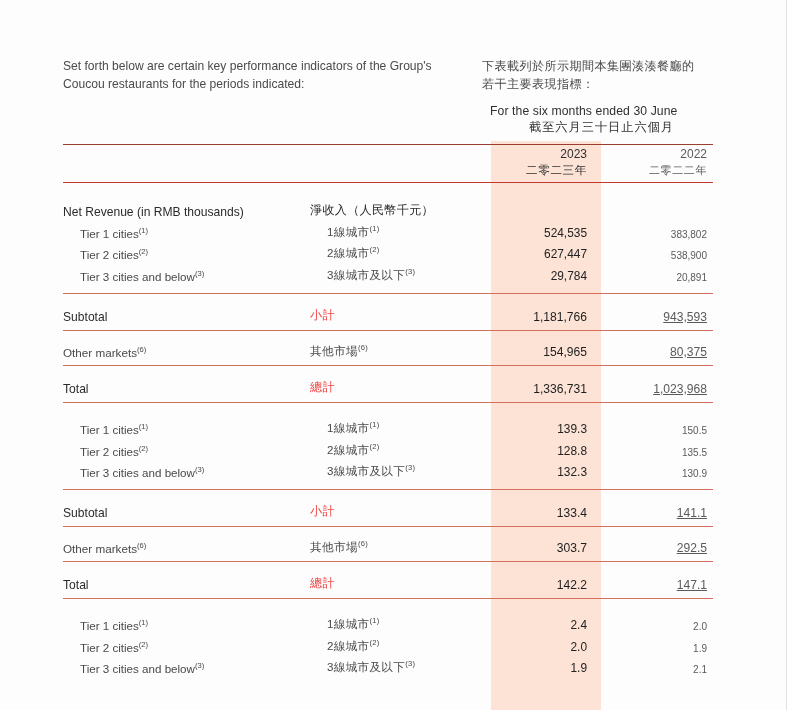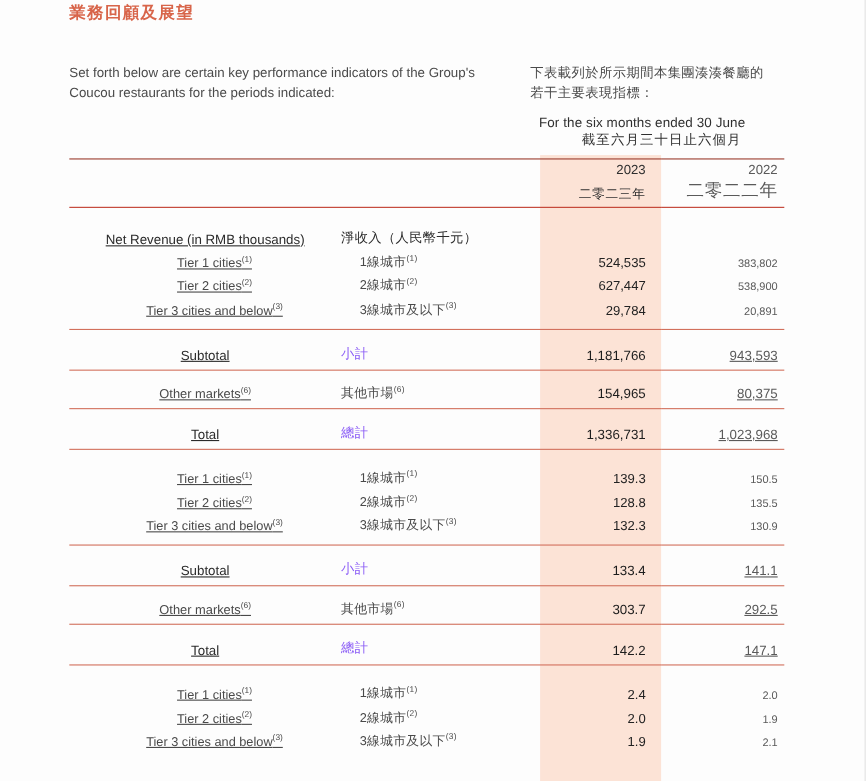--- a/index.html
+++ b/index.html
@@ -80,21 +80,21 @@
     width: 650px;
     border-collapse: collapse;
     font-size: 11.8px;
     color: #3f3f3f;
   }
   table.kpi td, table.kpi th {
     padding: 0;
     vertical-align: bottom;
     font-weight: normal;
   }
-  .c-en   { width: 247px; text-align: center; text-decoration: underline; }
+  .c-en   { width: 247px; text-align: left; }
   .c-zh   { width: 180px; text-align: left; }
   .c-y1   { width: 111px; text-align: right; padding-right: 14px !important; }
   .c-y2   { width: 112px; text-align: right; padding-right: 6px !important; }
 
   
   .hdr-span {
     text-align: left;
     font-weight: bold;
     font-size: 12.2px;
     color: #2f2f2f;
@@ -124,21 +124,21 @@
   .yr-zh {
     font-weight: bold;
     font-size: 11.6px;
     color: #2f2f2f;
     letter-spacing: 0.6px;
     padding-top: 2px !important;
     padding-bottom: 4px !important;
   }
   .yr-zh-2 {
     font-weight: normal;
-    font-size: 16px;
+    font-size: 11px;
     color: #5a5a5a;
     letter-spacing: 0.6px;
     padding-top: 2px !important;
     padding-bottom: 4px !important;
   }
 
   
   tr.rule-thick > td { border-bottom: 1.4px solid #c0392b; height: 1px; }
   tr.rule-thin  > td { border-bottom: 1px solid #d2705c; height: 1px; }
   tr.rule-thin-dark > td { border-bottom: 1px solid #9b3d2e; height: 1px; }
@@ -171,42 +171,41 @@
     letter-spacing: 0.3px;
   }
   .bold-label {
     font-weight: bold;
     font-size: 12.1px;
     color: #2b2b2b;
   }
   .bold-label-zh {
     font-weight: bold;
     font-size: 12.1px;
-    color: #8b5cf6;
+    color: #ef4444;
     letter-spacing: 0.3px;
   }
   .plain-label { font-size: 11.7px; color: #494949; margin-top: 23px; }
   .plain-label-zh { font-size: 11.7px; color: #494949; letter-spacing: 0.3px; }
 
   .v1 { font-weight: bold; font-size: 11.9px; color: #222; margin-top: 25px; }
   .v2 { font-weight: normal; font-size: 10px; color: #5a5a5a; margin-left: 36px; }
   .v1b { font-weight: bold; font-size: 12.1px; color: #1d1d1d; }
   .v2b { font-weight: normal; font-size: 12.1px; color: #5a5a5a; text-decoration: underline; }
 
   tr.datarow > td { padding-top: 3.2px !important; padding-bottom: 3.2px !important; }
   tr.bigrow > td  { padding-top: 5px !important; padding-bottom: 5px !important; }
 
   sup { font-size: 7.6px; vertical-align: super; line-height: 0; }
 </style>
 </head>
 <body>
 
 <div class="page">
 
-  <div class="section-heading">業務回顧及展望</div>
 
   <div class="intro intro-zh">
     <span>下表載列於所示期間本集團湊湊餐廳的</span>
     <span>若干主要表現指標：</span>
   </div>
 
   <div class="intro intro-en">
     <span>Set forth below are certain key performance indicators of the Group's</span>
     <span>Coucou restaurants for the periods indicated:</span>
   </div>

